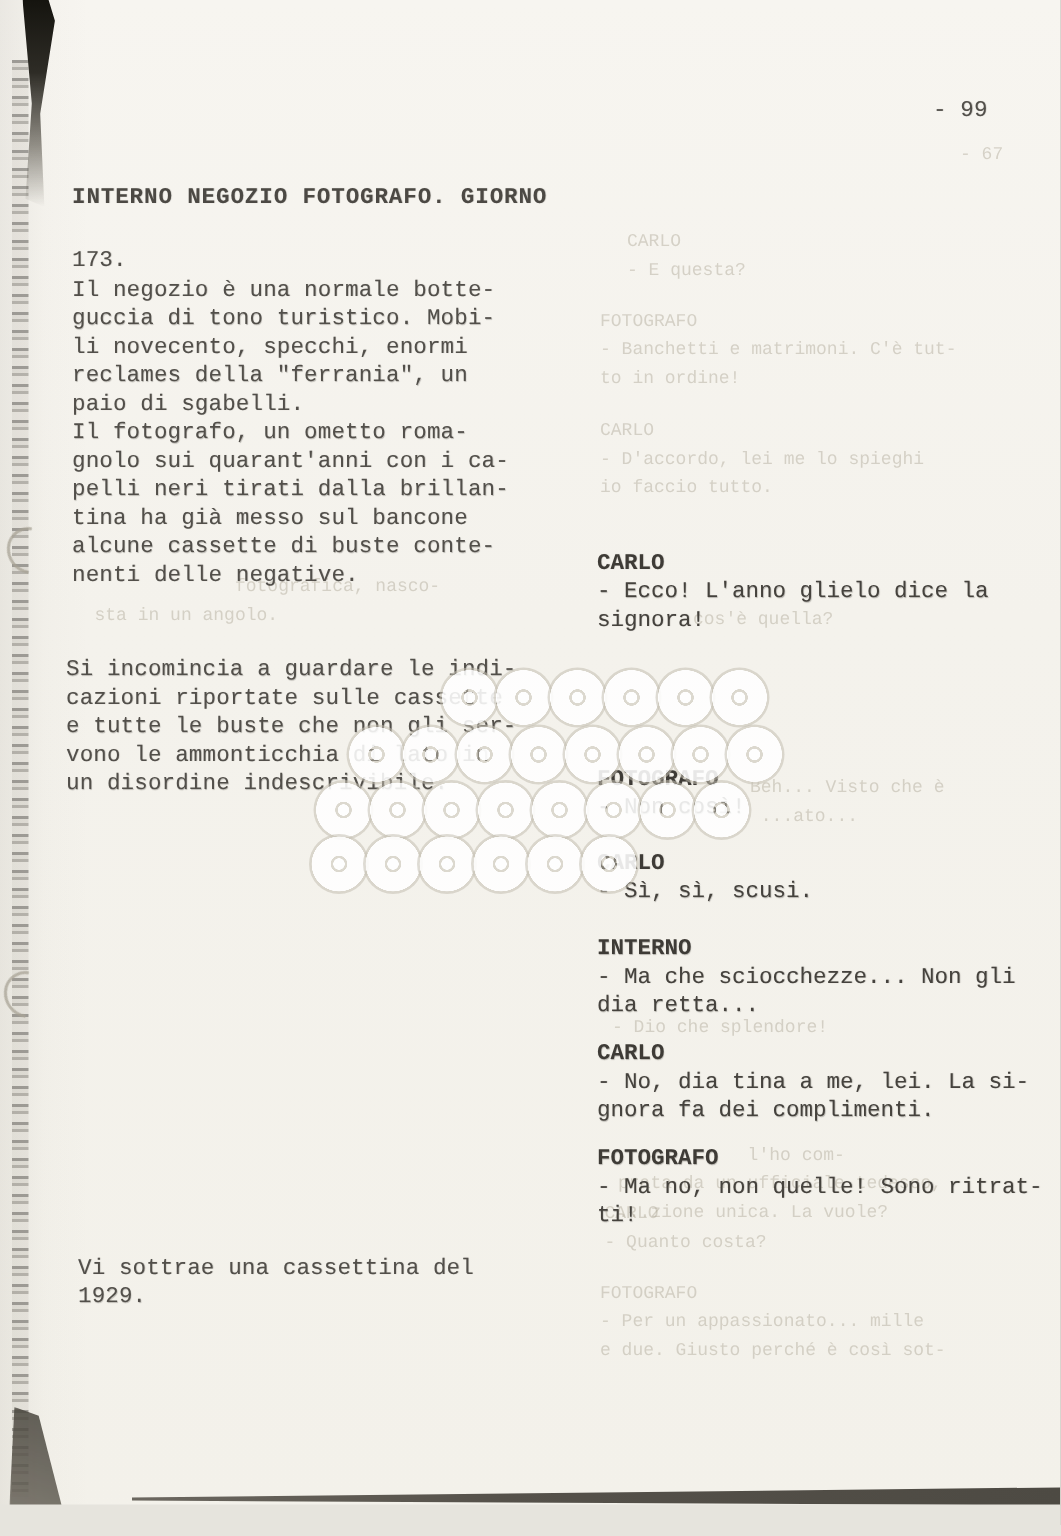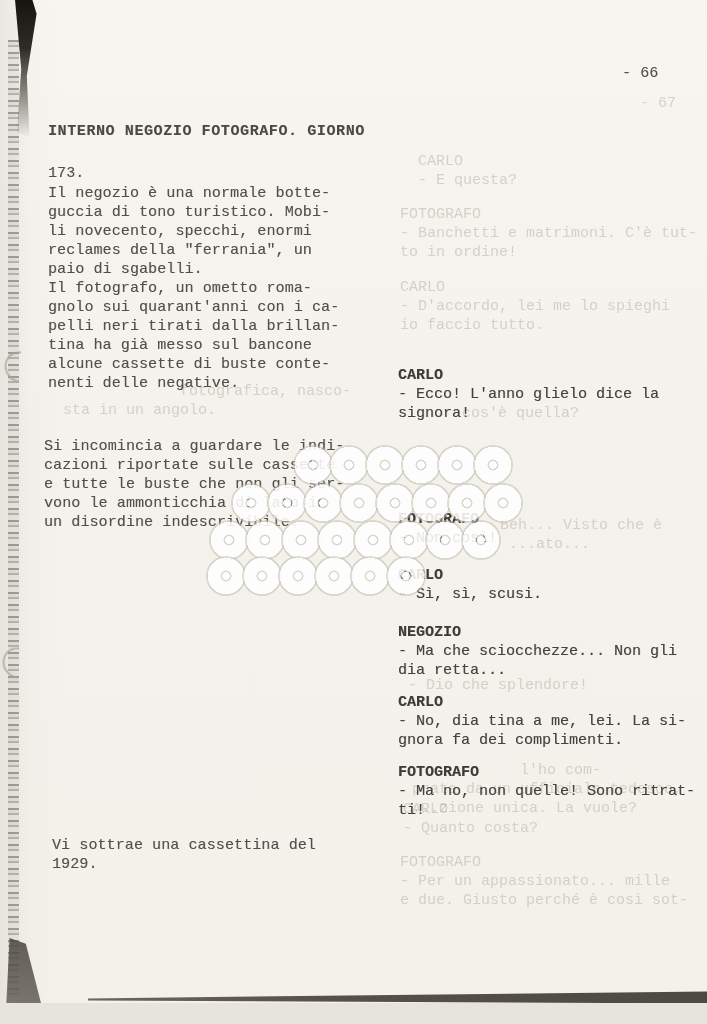--- a/index.html
+++ b/index.html
@@ -16,21 +16,21 @@
     white-space:pre;letter-spacing:0.1px;opacity:.92;
     text-shadow:0.4px 0.4px 0.6px rgba(70,66,60,0.35);
   }
   .caps{font-weight:bold;letter-spacing:0.6px;color:#3e3b36;text-align:right;}
   .dlg{position:absolute;left:398px;}
   .dlg div{font-size:15px;line-height:19px;color:#45423d;white-space:pre;
     text-shadow:0.4px 0.4px 0.6px rgba(70,66,60,0.35);} 
   .dlg .name{font-weight:bold;color:#3e3b36;}
   
   .ghost{
-    position:absolute;font-size:15px;line-height:19px;color:#a9a291;
+    position:absolute;font-size:12px;line-height:19px;color:#a9a291;
     white-space:pre;opacity:.42;filter:blur(0.4px);
   }
   
   .strip{
     position:absolute;left:8px;top:40px;width:11px;height:958px;opacity:.8;
     background:repeating-linear-gradient(180deg,
       rgba(55,52,47,0.55) 0 2px, rgba(140,134,122,0.20) 2px 5px,
       rgba(80,76,68,0.45) 5px 7px, rgba(160,154,142,0.15) 7px 12px);
     filter:blur(0.4px);
   }
@@ -83,21 +83,21 @@
 <div class="scan">
 
   <div class="strip"></div>
   <div class="corner-mark"></div>
   <div class="bottom-blob"></div>
   <div class="bottom-edge"></div>
   <div class="scanner-bottom"></div>
   <div class="hole-arc" style="left:5px;top:351px;"></div>
   <div class="hole-arc" style="left:3px;top:647px;"></div>
 
-  <div class="tw" style="left:622px;top:64px;">- 66</div>
+  <div class="tw" style="left:622px;top:64px;">- 99</div>
   <div class="ghost" style="left:640px;top:94px;">- 67</div>
 
   <div class="ghost" style="left:418px;top:152px;">CARLO
 - E questa?</div>
   <div class="ghost" style="left:400px;top:205px;">FOTOGRAFO
 - Banchetti e matrimoni. C'è tut-
 to in ordine!</div>
   <div class="ghost" style="left:400px;top:278px;">CARLO
 - D'accordo, lei me lo spieghi
 io faccio tutto.</div>
@@ -145,21 +145,21 @@
   </div>
   <div class="dlg" style="top:510px;">
     <div class="name">FOTOGRAFO</div>
     <div class="line">- Non così!</div>
   </div>
   <div class="dlg" style="top:566px;">
     <div class="name">CARLO</div>
     <div class="line">- Sì, sì, scusi.</div>
   </div>
   <div class="dlg" style="top:623px;">
-    <div class="name">NEGOZIO</div>
+    <div class="name">INTERNO</div>
     <div class="line">- Ma che sciocchezze... Non gli
 dia retta...</div>
   </div>
   <div class="dlg" style="top:693px;">
     <div class="name">CARLO</div>
     <div class="line">- No, dia tina a me, lei. La si-
 gnora fa dei complimenti.</div>
   </div>
   <div class="dlg" style="top:763px;">
     <div class="name">FOTOGRAFO</div>

